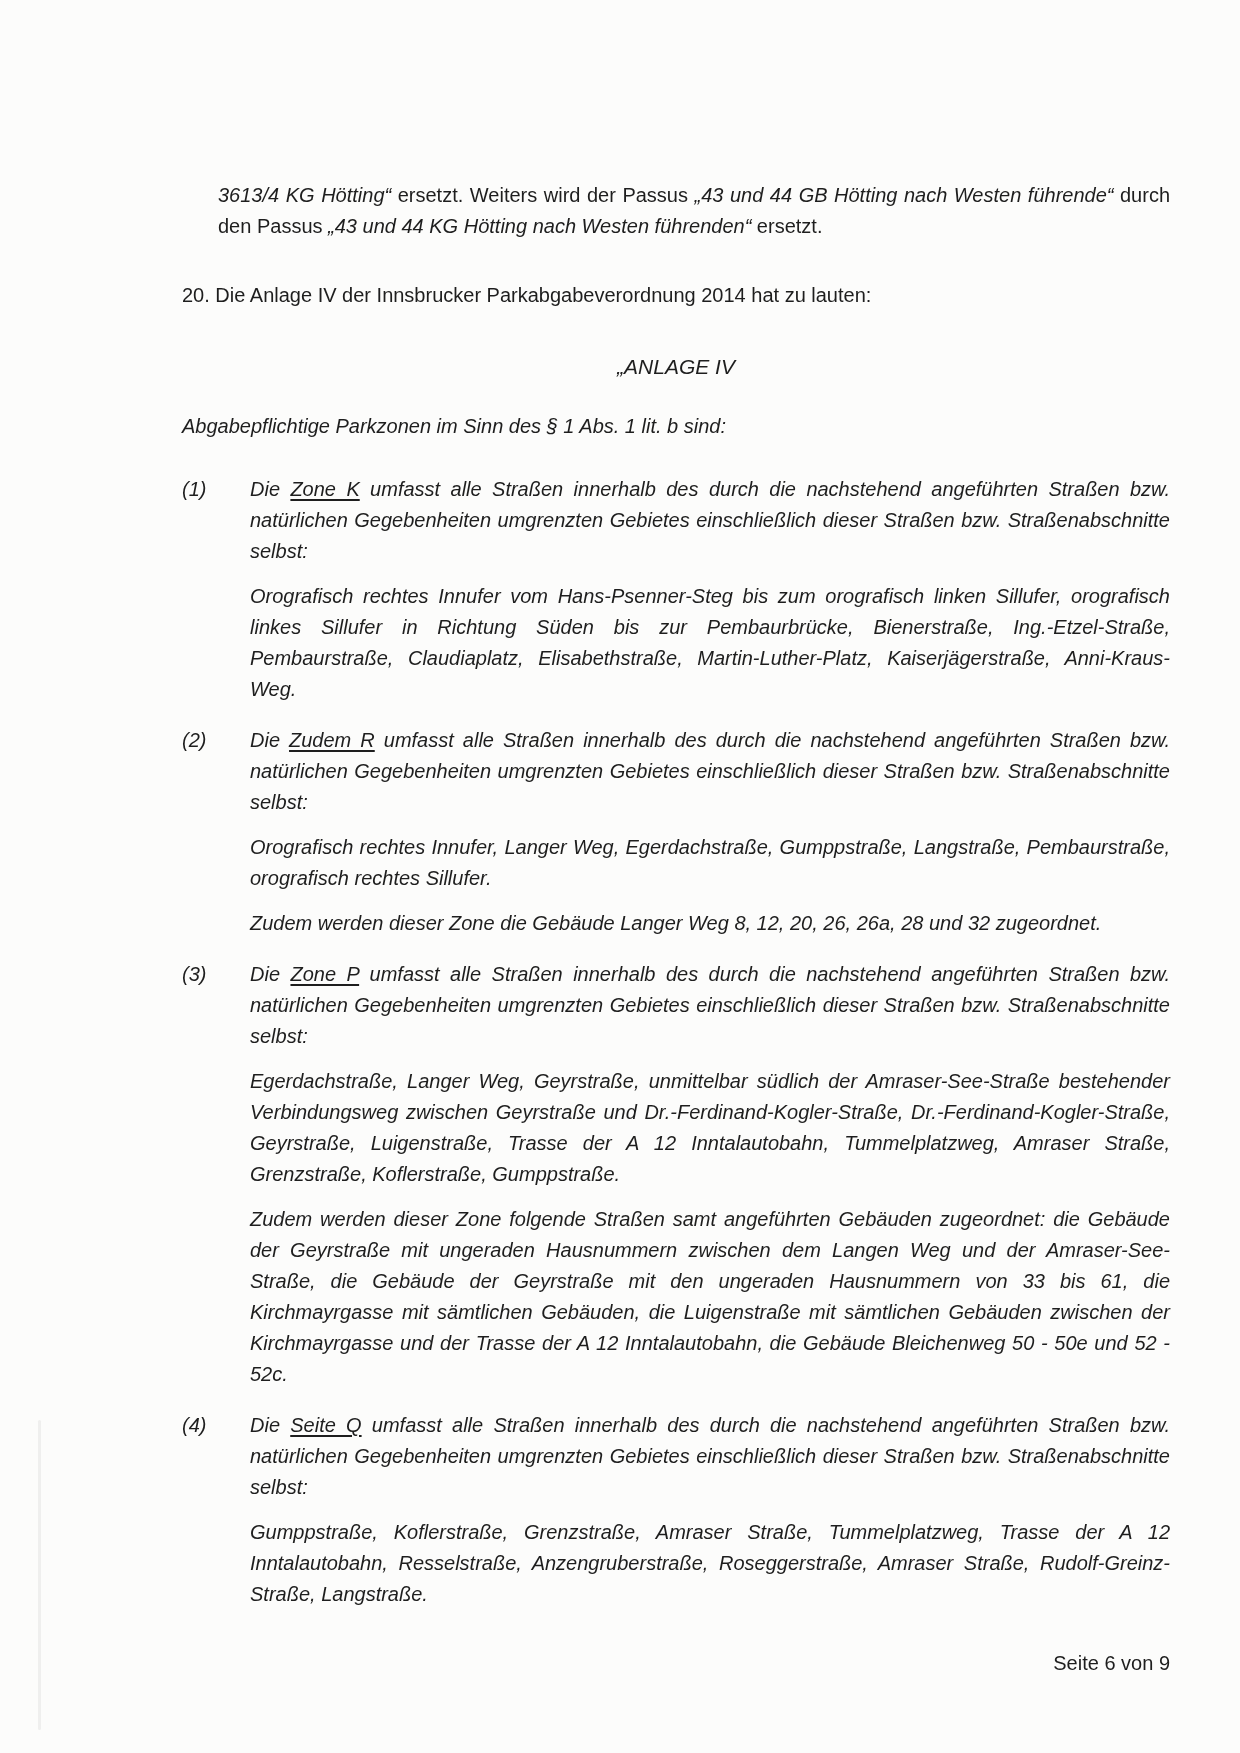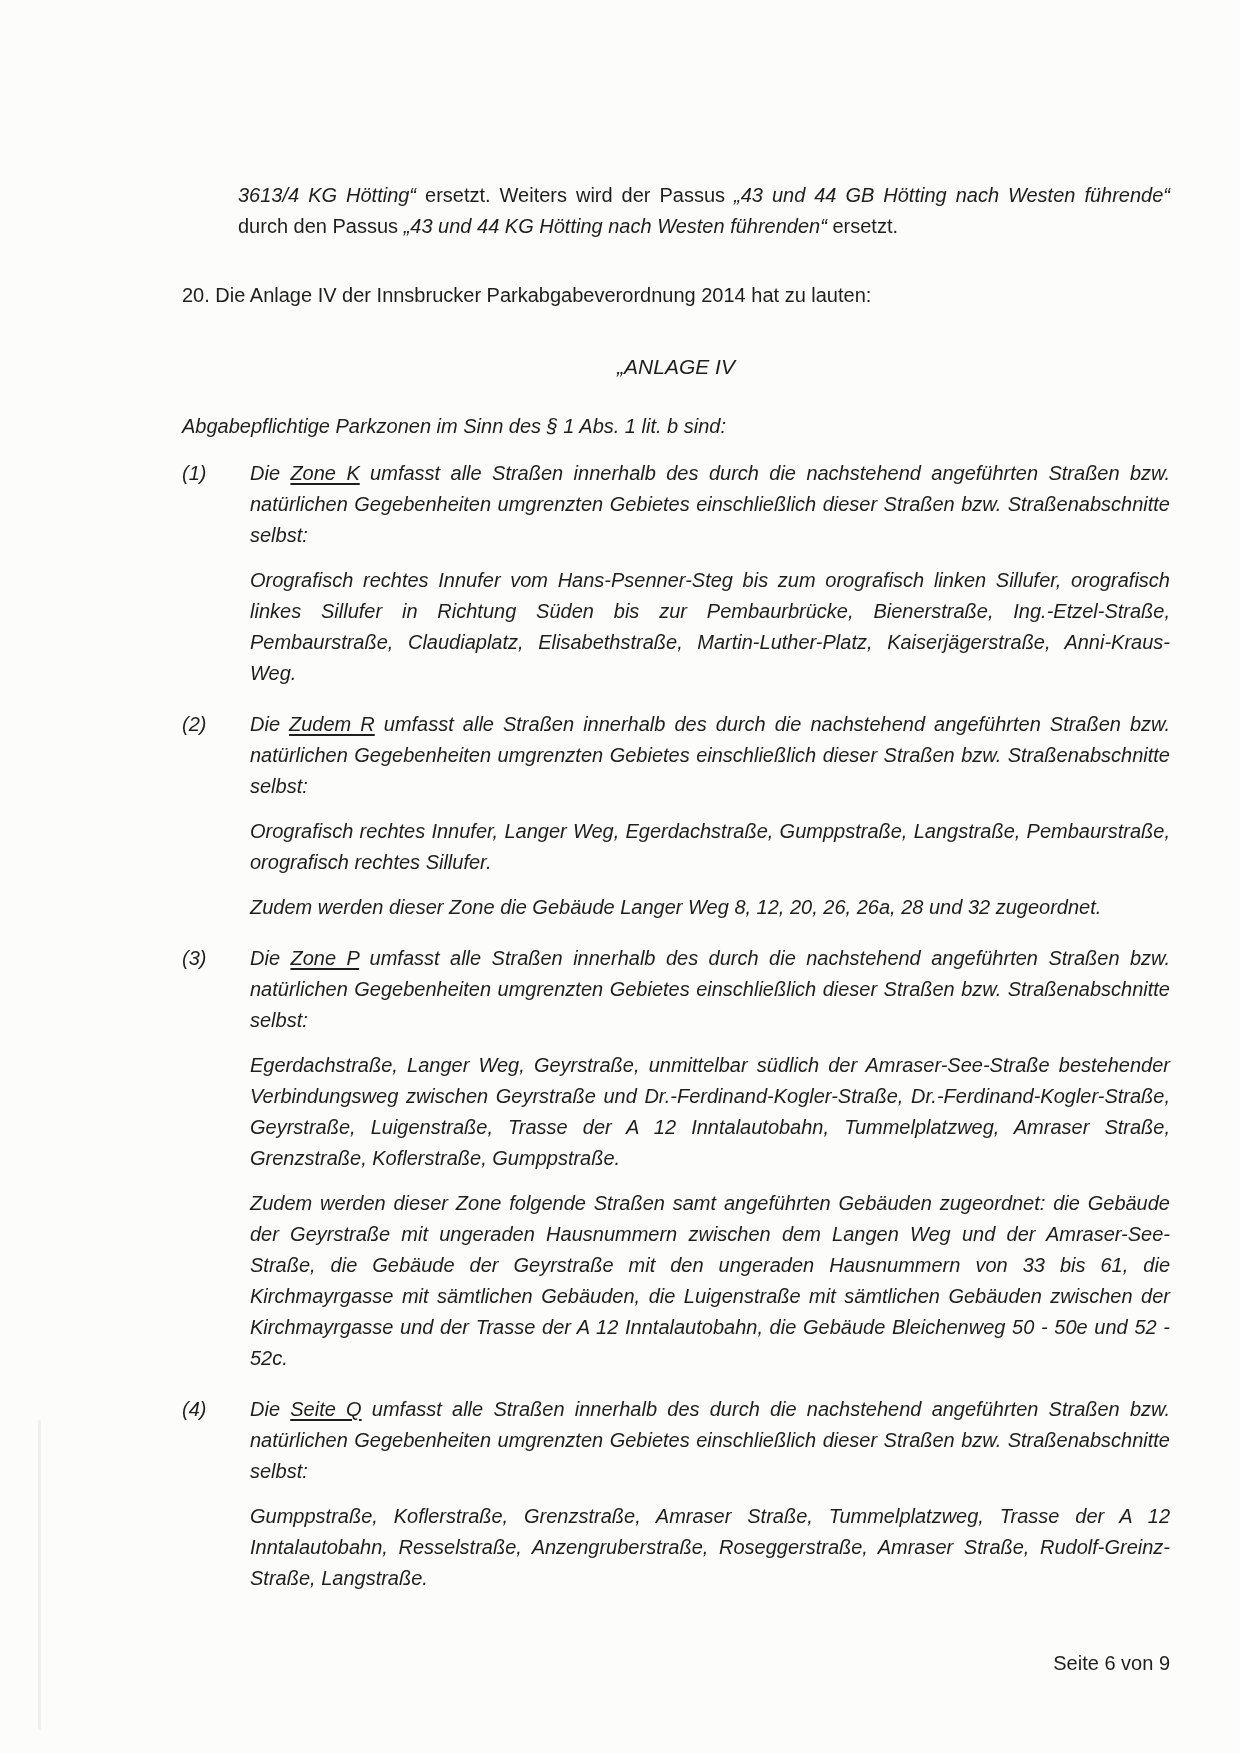--- a/index.html
+++ b/index.html
@@ -22,40 +22,40 @@
   .content {
     position: absolute;
     left: 182px;
     top: 180px;
     width: 988px;
   }
   p { margin: 0; }
 
   
   .amendment {
-    margin-left: 56px;
+    margin-left: 36px;
     text-align: justify;
     margin-bottom: 38px;
   }
   .amendment .it { font-style: italic; }
 
   .item-20 {
     margin-bottom: 40px;
   }
 
   .anlage-title {
     text-align: center;
     font-style: italic;
     font-size: 21px;
     margin-bottom: 29px;
   }
 
   .anlage-intro {
     font-style: italic;
-    margin-bottom: 16px;
+    margin-bottom: 32px;
   }
 
   .zone {
     display: flex;
     font-style: italic;
   }
   .zone + .zone { margin-top: 20px; }
   .zone-num {
     flex: 0 0 68px;
   }

